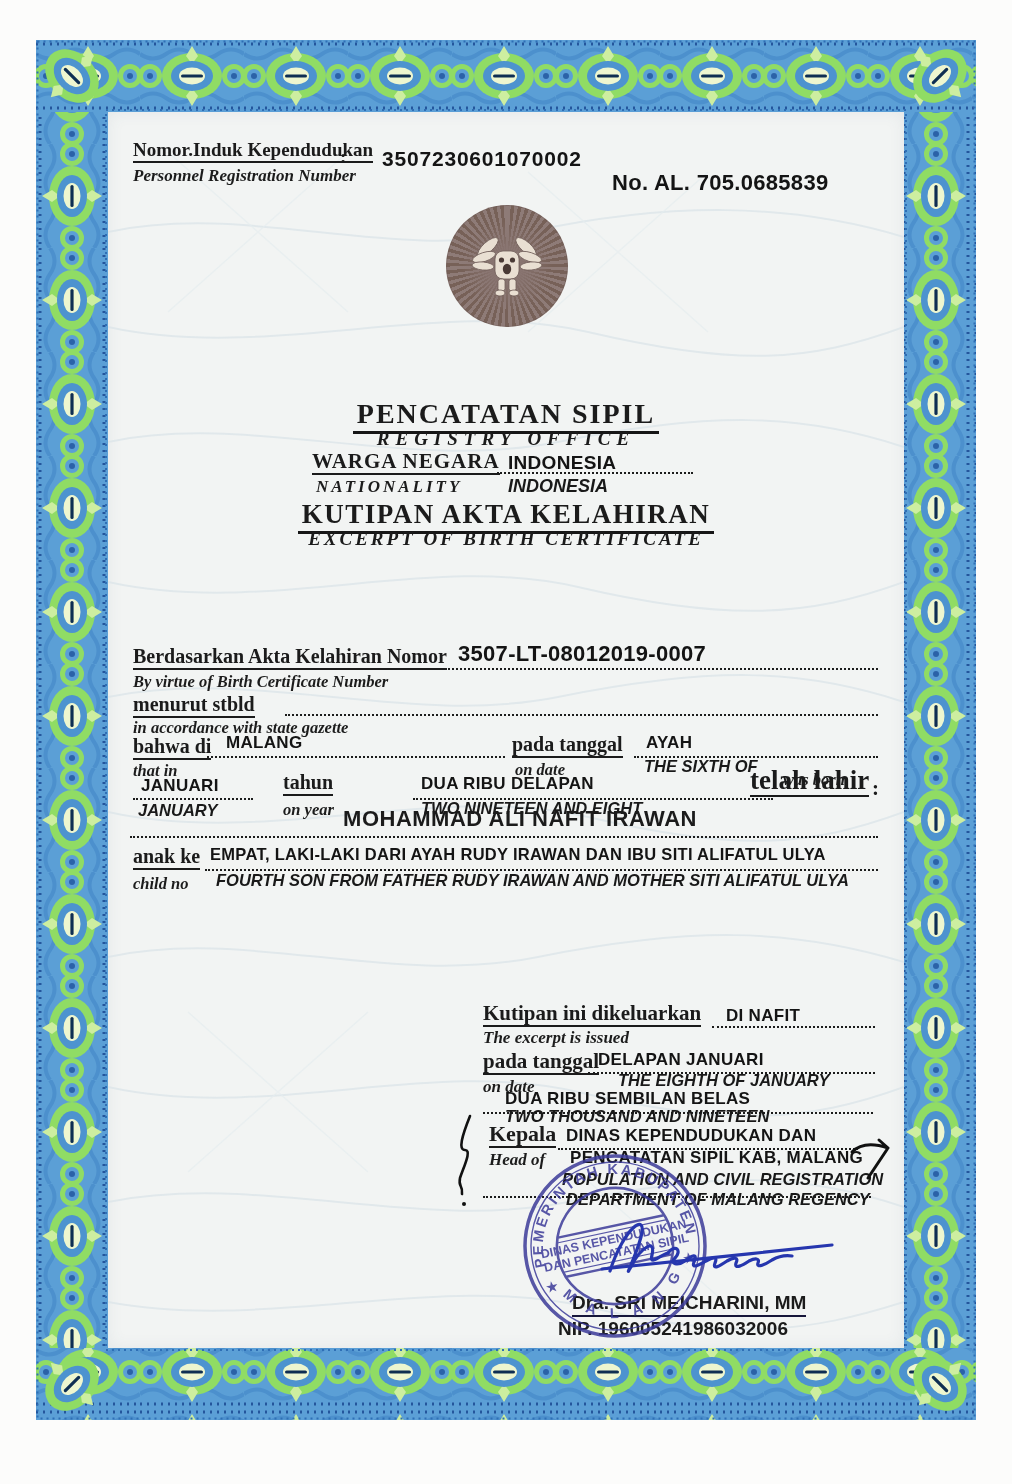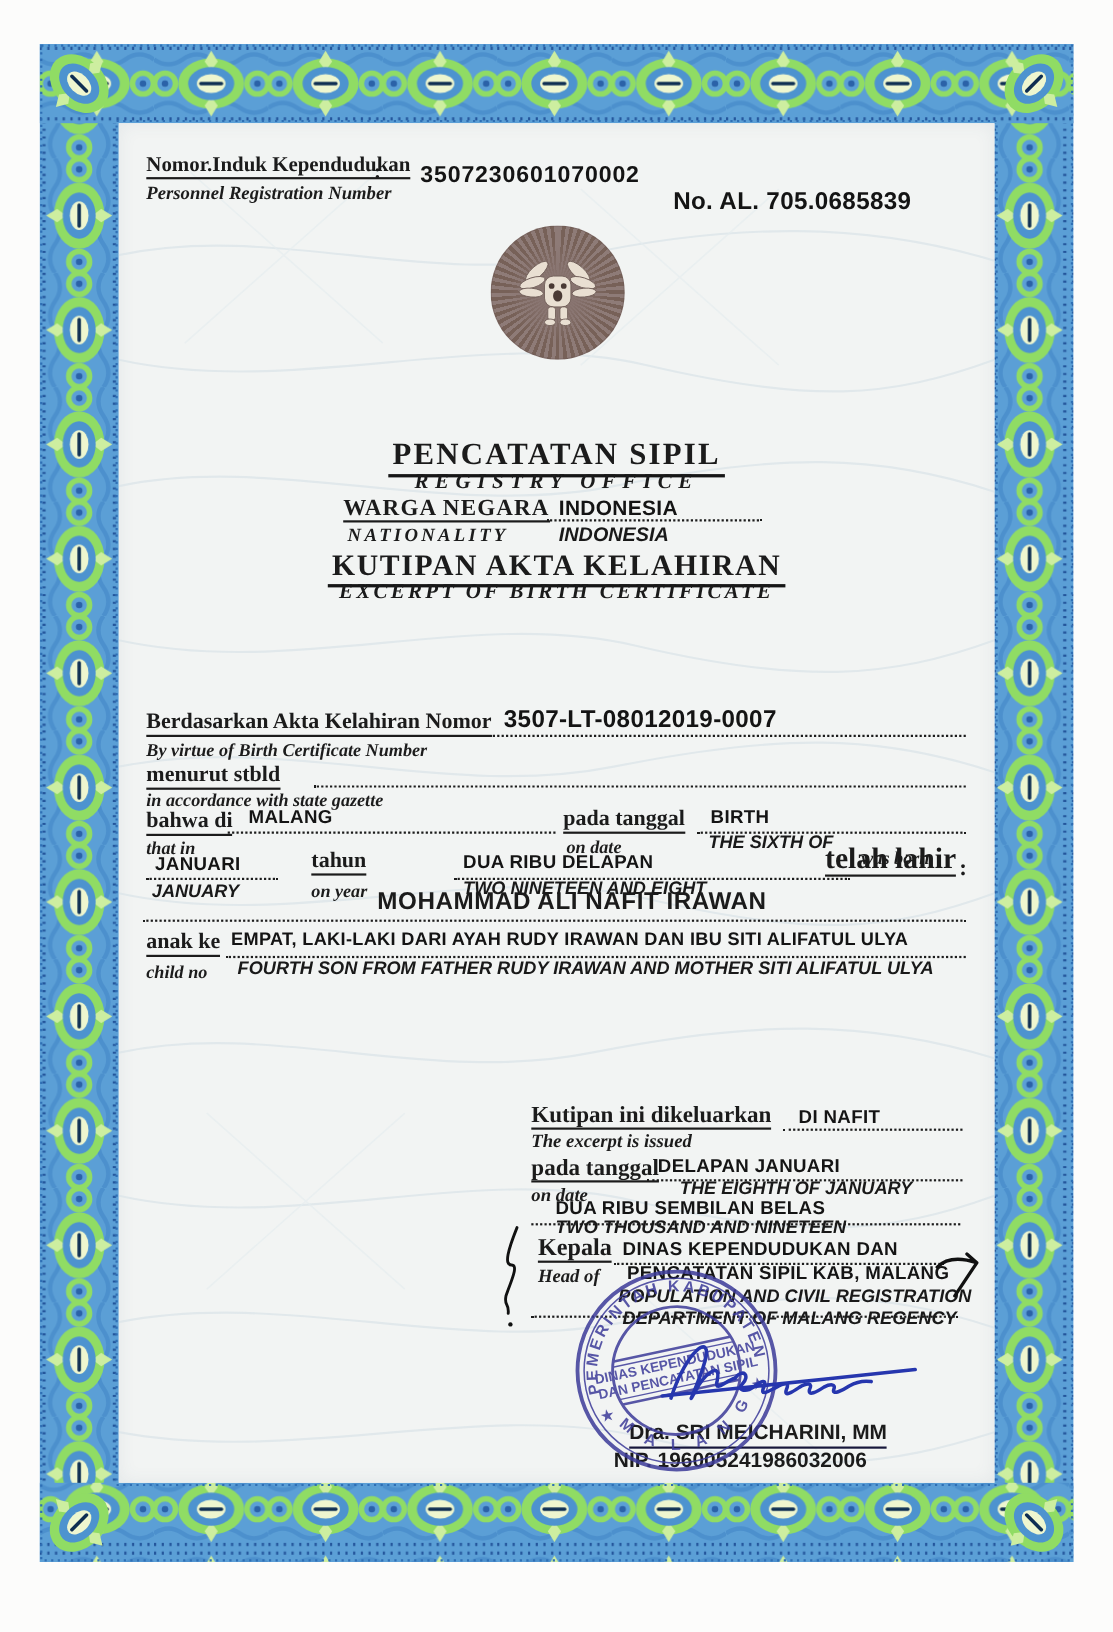--- a/index.html
+++ b/index.html
@@ -155,21 +155,21 @@
 
   <div class="abs lid" style="left:133px;top:694px;">menurut stbld</div>
   <div class="abs dots" style="left:285px;top:714px;width:593px;"></div>
   <div class="abs len" style="left:133px;top:718px;">in accordance with state gazette</div>
 
   <div class="abs lid" style="left:133px;top:736px;">bahwa di</div>
   <div class="abs vid" style="left:226px;top:733px;">MALANG</div>
   <div class="abs dots" style="left:207px;top:756px;width:298px;"></div>
   <div class="abs len" style="left:133px;top:761px;">that in</div>
   <div class="abs lid" style="left:512px;top:734px;">pada tanggal</div>
-  <div class="abs vid" style="left:646px;top:733px;">BIRTH</div>
+  <div class="abs vid" style="left:646px;top:733px;">AYAH</div>
   <div class="abs dots" style="left:634px;top:756px;width:244px;"></div>
   <div class="abs len" style="left:515px;top:760px;">on date</div>
   <div class="abs ven" style="left:644px;top:757px;">THE SIXTH OF</div>
 
   <div class="abs vid" style="left:141px;top:776px;">JANUARI</div>
   <div class="abs dots" style="left:133px;top:798px;width:120px;"></div>
   <div class="abs ven" style="left:138px;top:801px;">JANUARY</div>
   <div class="abs lid" style="left:283px;top:772px;">tahun</div>
   <div class="abs len" style="left:283px;top:800px;">on year</div>
   <div class="abs vid" style="left:421px;top:774px;">DUA RIBU DELAPAN</div>

